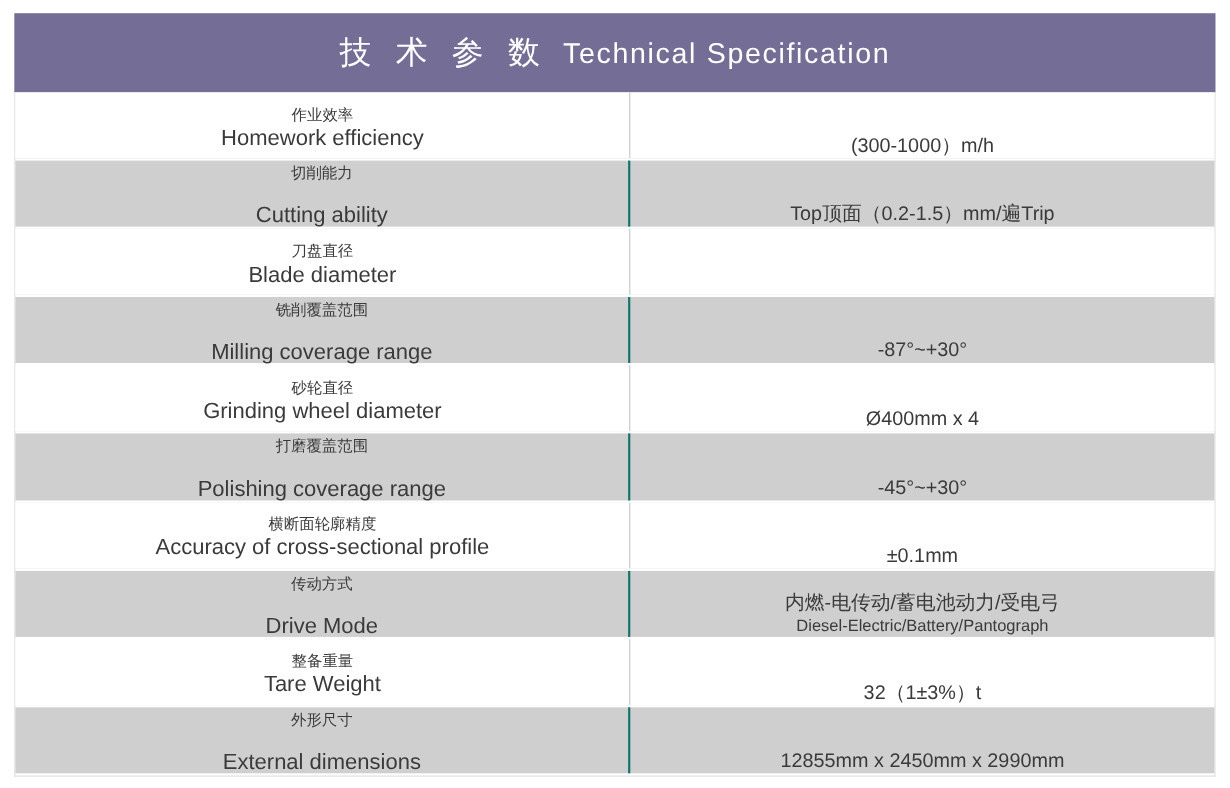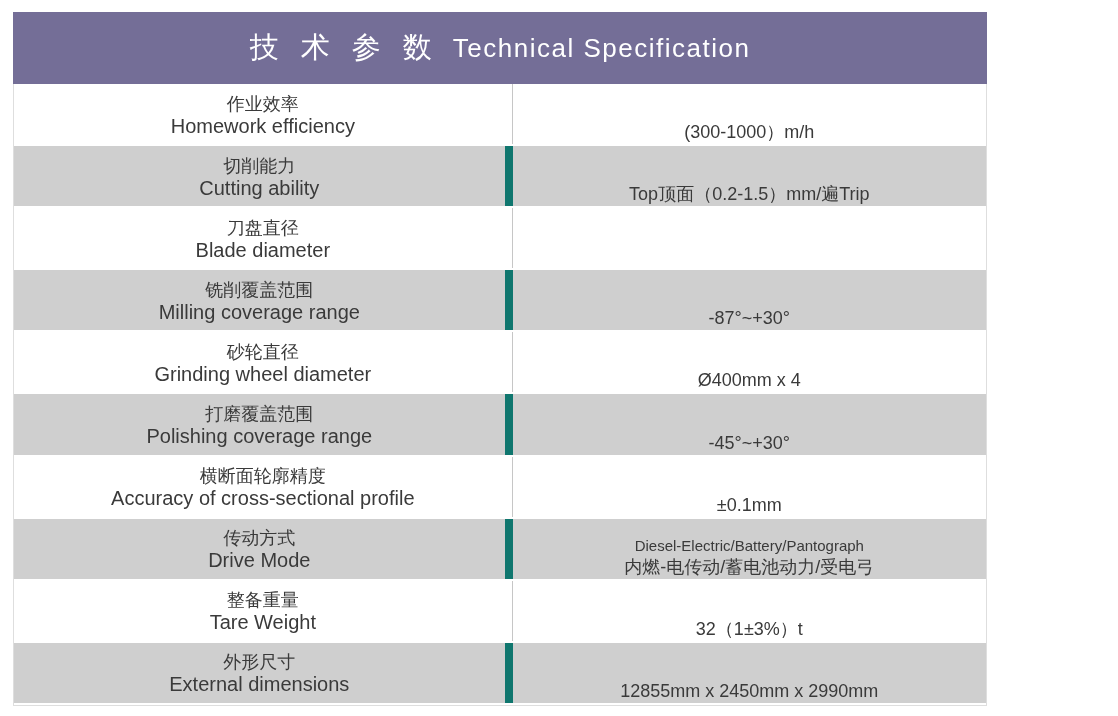--- a/index.html
+++ b/index.html
@@ -1,35 +1,35 @@
 <!DOCTYPE html>
 <html><head>
 <meta charset="utf-8">
 <style>
   * { margin:0; padding:0; box-sizing:border-box; }
   html,body { width:1118px; height:716px; background:#ffffff;
     font-family:"Liberation Sans","DejaVu Sans",sans-serif; color:#3a3a3a; }
   .page { position:relative; width:1118px; height:716px; background:#ffffff; overflow:hidden; }
-  .spec-table { position:absolute; left:13px; top:12px; width:974px; height:694px;
+  .spec-table { position:absolute; left:13px; top:12px; width:1092px; height:694px;
     display:flex; flex-direction:column; }
   
   .thead { height:72px; flex:0 0 72px; background:#746e97; color:#ffffff;
     display:flex; align-items:center; justify-content:center; }
   .h-zh { font-size:29px; letter-spacing:7px; font-weight:500; margin-right:14px; }
   .h-en { font-size:26px; letter-spacing:1.5px; font-weight:400;text-align:center; }
   
   .tbody { flex:1; display:flex; flex-direction:column;
     border-left:1px solid #dedede; border-right:1px solid #dedede; border-bottom:1px solid #dedede; }
   .row { flex:1; display:flex; background:#ffffff; }
   .row.alt { background:#cfcfcf; border-top:2px solid #ffffff; border-bottom:2px solid #ffffff; }
   .cell { display:flex; flex-direction:column; align-items:center; justify-content:center; text-align:center; }
   .cell.label { width:51.3%; border-right:1px solid #c6c6c6; }
-  .row.alt .cell.label { border-right:8px solid #0f766e; }
+  .row.alt .cell.label { border-right:2px solid #0f766e;justify-content:space-between; }
   .cell.value { flex:1;justify-content:flex-end; }
-  .zh { font-size:18px; line-height:23px; }
+  .zh { font-size:14px; line-height:23px; }
   .en { font-size:20px; line-height:20px; }
   .val { font-size:18px; line-height:24px; }
   .val.sub { font-size:15px; line-height:19px; }
   .val:empty { display:none; }
 </style>
 </head>
 <body>
 
 <div class="page">
   <div class="spec-table">
@@ -112,22 +112,22 @@
 
         </div>
       </div>
 
       <div class="row alt">
         <div class="cell label">
           <span class="zh">传动方式</span>
           <span class="en">Drive Mode</span>
         </div>
         <div class="cell value">
+          <span class="val">内燃-电传动/蓄电池动力/受电弓</span>
           <span class="val sub">Diesel-Electric/Battery/Pantograph</span>
-          <span class="val">内燃-电传动/蓄电池动力/受电弓</span>
         </div>
       </div>
 
       <div class="row">
         <div class="cell label">
           <span class="zh">整备重量</span>
           <span class="en">Tare Weight</span>
         </div>
         <div class="cell value">
           <span class="val">32（1±3%）t</span>

